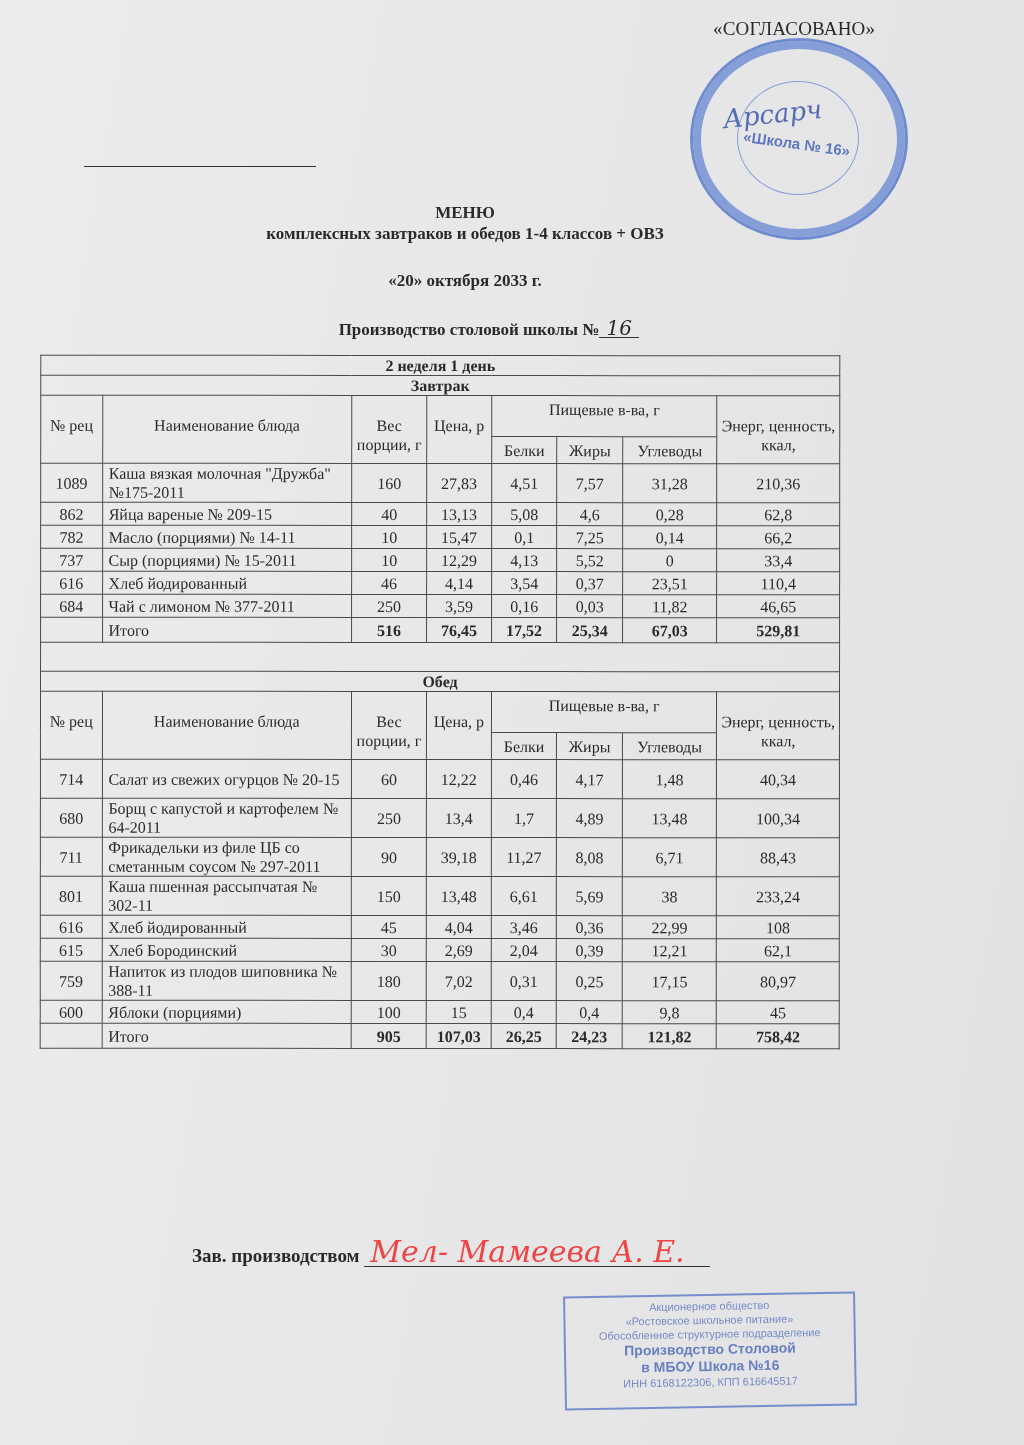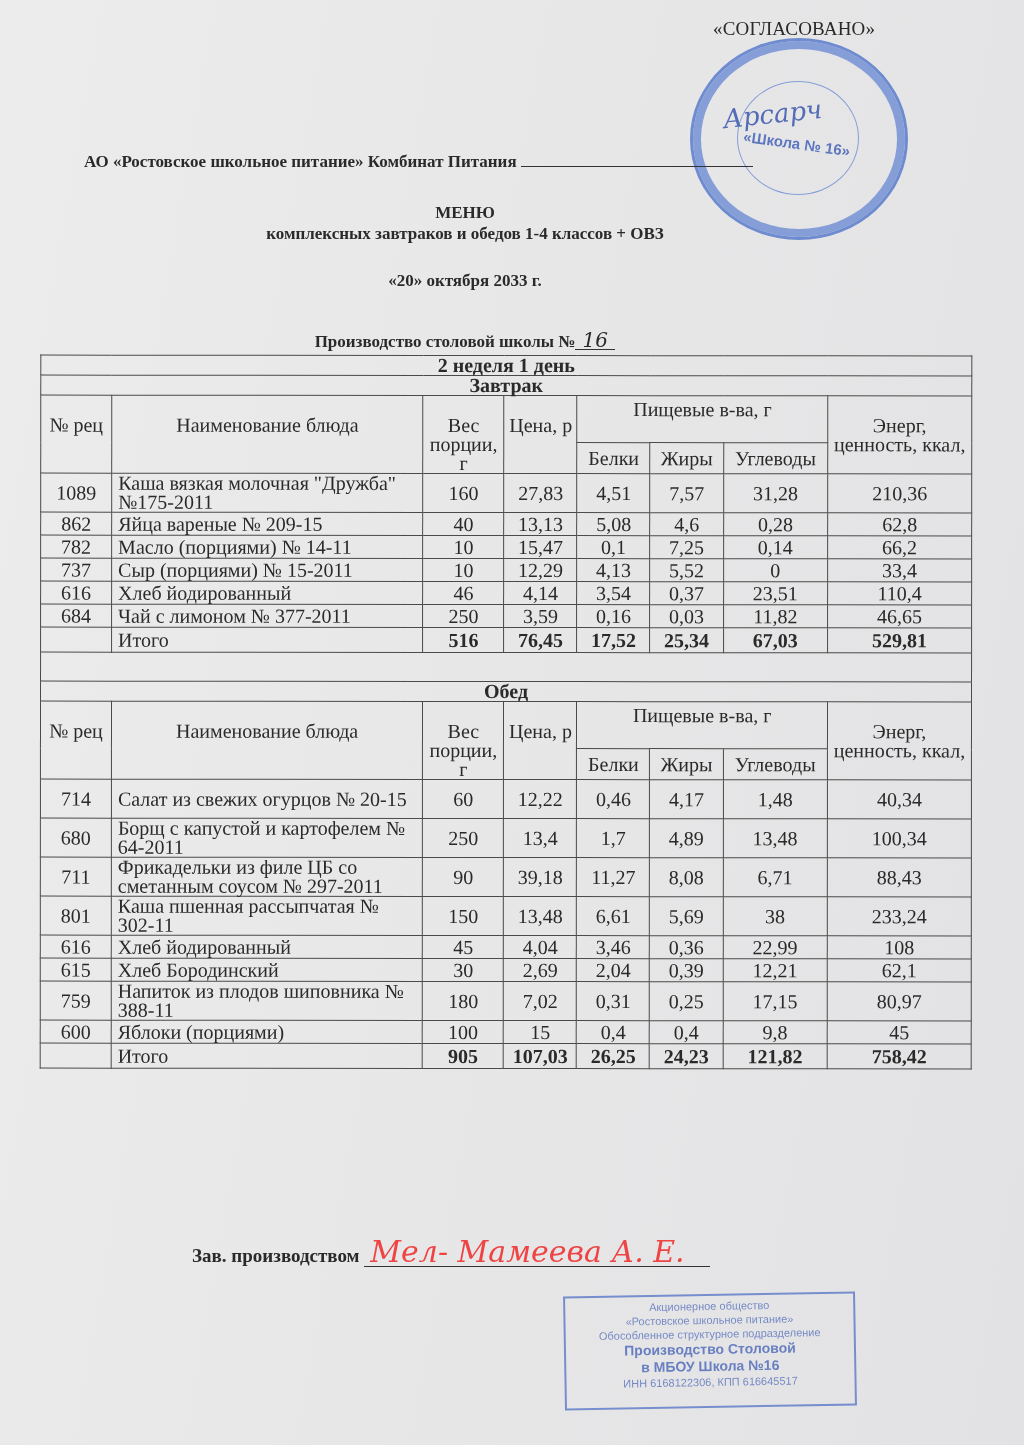--- a/index.html
+++ b/index.html
@@ -36,30 +36,30 @@
     position: absolute; left: 84px; top: 152px; font-size: 17px; font-weight: bold;
     white-space: nowrap;
   }
   .org-line .uline { display: inline-block; width: 232px; border-bottom: 1.5px solid #333; height: 14px; vertical-align: baseline; }
   .title-block {
     position: absolute; left: 0; width: 930px; text-align: center; font-weight: bold;
   }
   .t-menu { top: 203px; font-size: 17px; }
   .t-sub { top: 224px; font-size: 17px; }
   .t-date { top: 271px; font-size: 17px; }
-  .t-prod { top: 331px; font-size: 17px; }
+  .t-prod { top: 319px; font-size: 17px; padding-left: 24px; }
   .t-prod .school-num {
     display: inline-block; min-width: 40px; border-bottom: 1.5px solid #333;
     font-style: italic; font-family: "DejaVu Serif", serif; font-weight: normal; font-size: 20px;
     text-align: center; line-height: 18px;
   }
 
   table.menu {
-    position: absolute; left: 40px; top: 355px; width: 932px;
-    border-collapse: collapse; font-size: 20px;
+    position: absolute; left: 40px; top: 355px; width: 800px;
+    border-collapse: collapse; font-size: 16px;
     transform: rotate(0.05deg);
   }
   table.menu td, table.menu th {
     border: 1.5px solid #4a4a4a; padding: 0 4px; font-weight: normal;
     text-align: center; vertical-align: middle; line-height: 19px;
   }
   table.menu .band { font-weight: bold; height: 19px; }
   table.menu .spacer td { height: 28px; }
   table.menu th.hd { vertical-align: top; padding-top: 20px; }
   table.menu td.name { text-align: left; padding-left: 6px; }
@@ -92,21 +92,20 @@
 <body>
 
 <div class="approved">«СОГЛАСОВАНО»</div>
 <div class="stamp-round">
   <div class="inner"></div>
   <div class="sig">Арсарч</div>
   <div class="school">«Школа № 16»</div>
 </div>
 
 <div class="org-line">
-  <span>АО «Ростовское школьное питание» Комбинат Питания</span>
   <span class="uline"></span>
 </div>
 
 <div class="title-block t-menu">МЕНЮ</div>
 <div class="title-block t-sub">комплексных завтраков и обедов 1-4 классов + ОВЗ</div>
 <div class="title-block t-date">«20» октября 2033 г.</div>
 <div class="title-block t-prod">
   <span>Производство столовой школы №</span><span class="school-num">16</span>
 </div>
 

